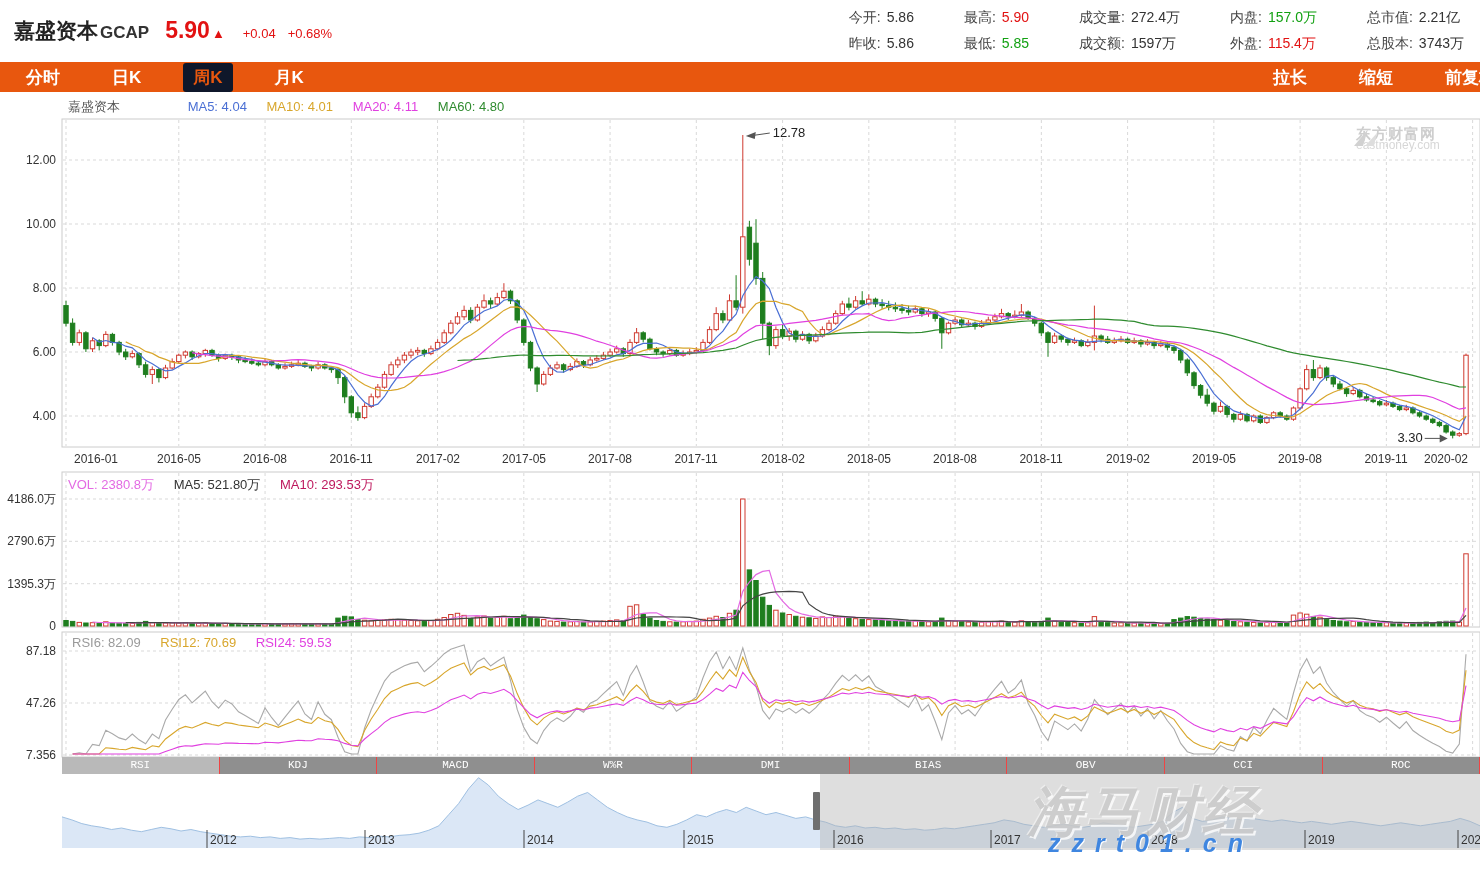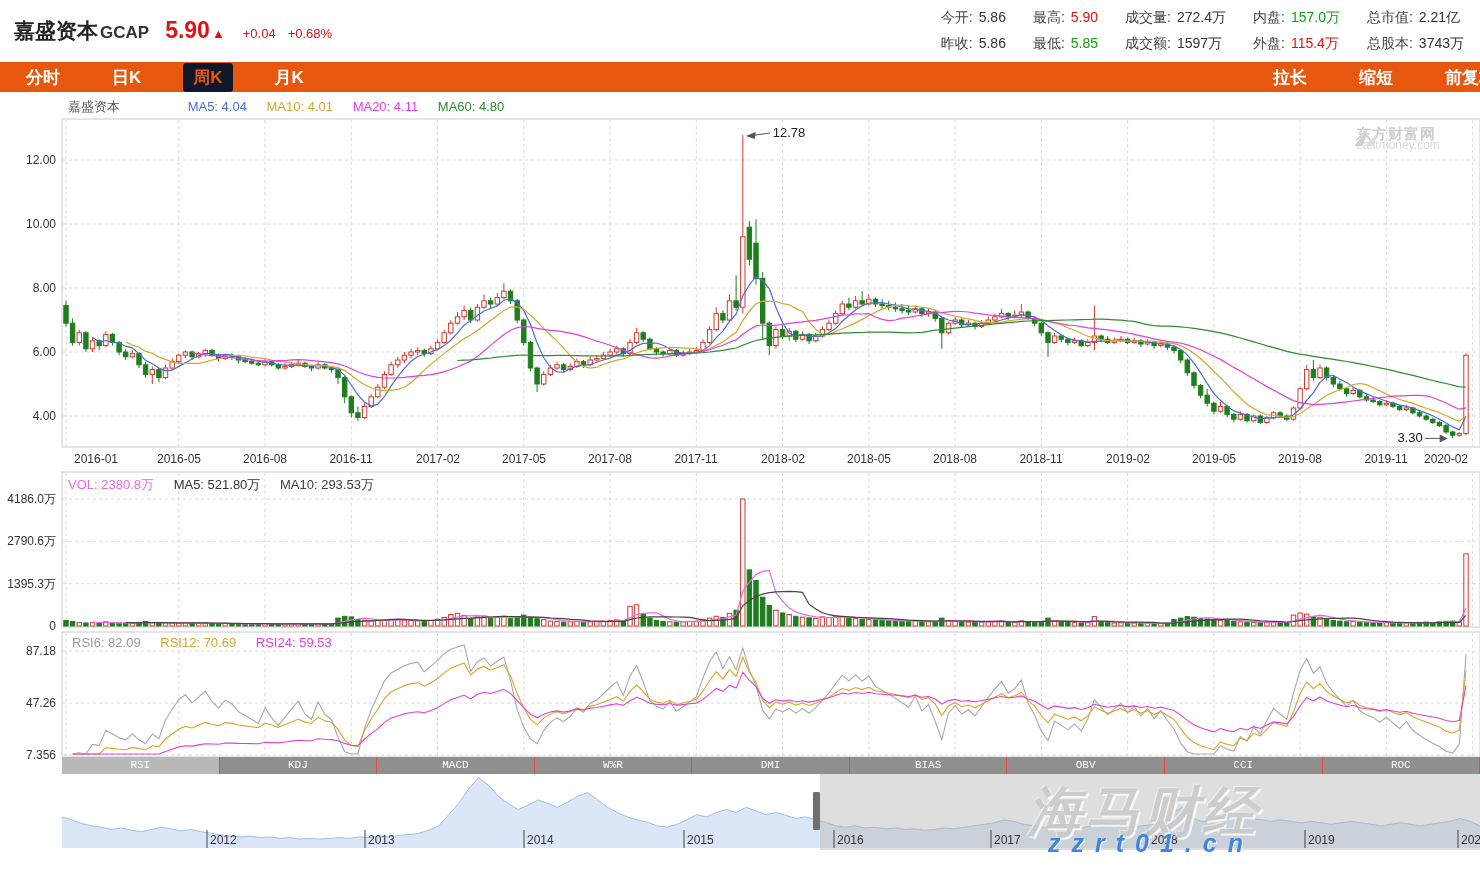--- a/index.html
+++ b/index.html
@@ -6,21 +6,21 @@
     font-family:"Liberation Sans","DejaVu Sans",sans-serif;}
   
   .header{height:62px;display:flex;align-items:center;justify-content:space-between;padding:0 10px 0 14px;box-sizing:border-box;}
   .quote{display:flex;align-items:baseline;white-space:nowrap;}
   .q-name{font-size:21px;font-weight:bold;color:#222;}
   .q-code{font-size:17px;font-weight:bold;color:#333;margin-left:2px;}
   .q-price{font-size:23px;font-weight:bold;color:#e21212;margin-left:16px;}
   .q-arrow{font-size:13px;color:#e21212;margin-left:2px;}
   .q-chg{font-size:13px;color:#e21212;margin-left:18px;}
   .q-pct{font-size:13px;color:#e21212;margin-left:12px;}
-  .stats{display:grid;grid-auto-flow:column;grid-template-rows:repeat(2,26px);column-gap:27px;align-items:center;margin-right:6px;}
+  .stats{display:grid;grid-auto-flow:column;grid-template-rows:repeat(2,26px);column-gap:50px;align-items:center;margin-right:6px;}
   .stat{font-size:14px;white-space:nowrap;}
   .stat .lab{color:#444;}
   .stat .val{color:#333;margin-left:6px;}
   .stat .val.red{color:#e21212;}
   .stat .val.green{color:#12a112;}
   
   .tabbar{height:30px;background:#e8570e;display:flex;align-items:center;padding:0 0 0 16px;overflow:hidden;}
   .ptab{color:#fff;font-size:17px;font-weight:bold;padding:3px 10px;margin-right:32px;border-radius:3px;cursor:pointer;white-space:nowrap;}
   .ptab.active{background:#0f172a;color:#e8570e;}
   .tabspacer{flex:1;}
@@ -29,21 +29,21 @@
   
   .chart-area{position:relative;width:1480px;height:769px;}
   .chart-area svg{position:absolute;left:0;top:0;}
   .legend{position:absolute;font-size:13px;white-space:nowrap;}
   .legend span{margin-right:16px;}
   .price-legend{left:68px;top:6px;}
   .lg-name{color:#555;}
   .lg-ma5{color:#4a6fd4;padding-left:48px;} .lg-ma10{color:#d8a62c;} .lg-ma20{color:#e040e0;} .lg-ma60:{color:#2f8b2f;}
   .lg-ma60{color:#2f8b2f;}
   .vol-legend{left:68px;top:384px;}
-  .lg-vol{color:#e36ae3;} .lg-vma5{color:#333;} .lg-vma10{color:#404040;}
+  .lg-vol{color:#e36ae3;} .lg-vma5{color:#333;} .lg-vma10{color:#be185d;}
   .rsi-legend{left:72px;top:543px;}
   .lg-rsi6{color:#9a9a9a;} .lg-rsi12{color:#d8a62c;} .lg-rsi24{color:#e040e0;}
   
   .idxtabs{position:absolute;left:62px;right:0;top:665px;height:17px;display:flex;}
   .itab{flex:1;background:#8f8f8f;color:#fff;font-family:"Liberation Mono","DejaVu Sans Mono",monospace;
     font-size:11px;line-height:17px;text-align:center;border-right:1px solid #ef4444;cursor:pointer;}
   .itab.active{background:#b9b9b9;}
   
   .wm-east{position:absolute;left:1352px;top:34px;display:flex;align-items:center;opacity:.85;}
   .wm-east .txt{margin-left:4px;}

